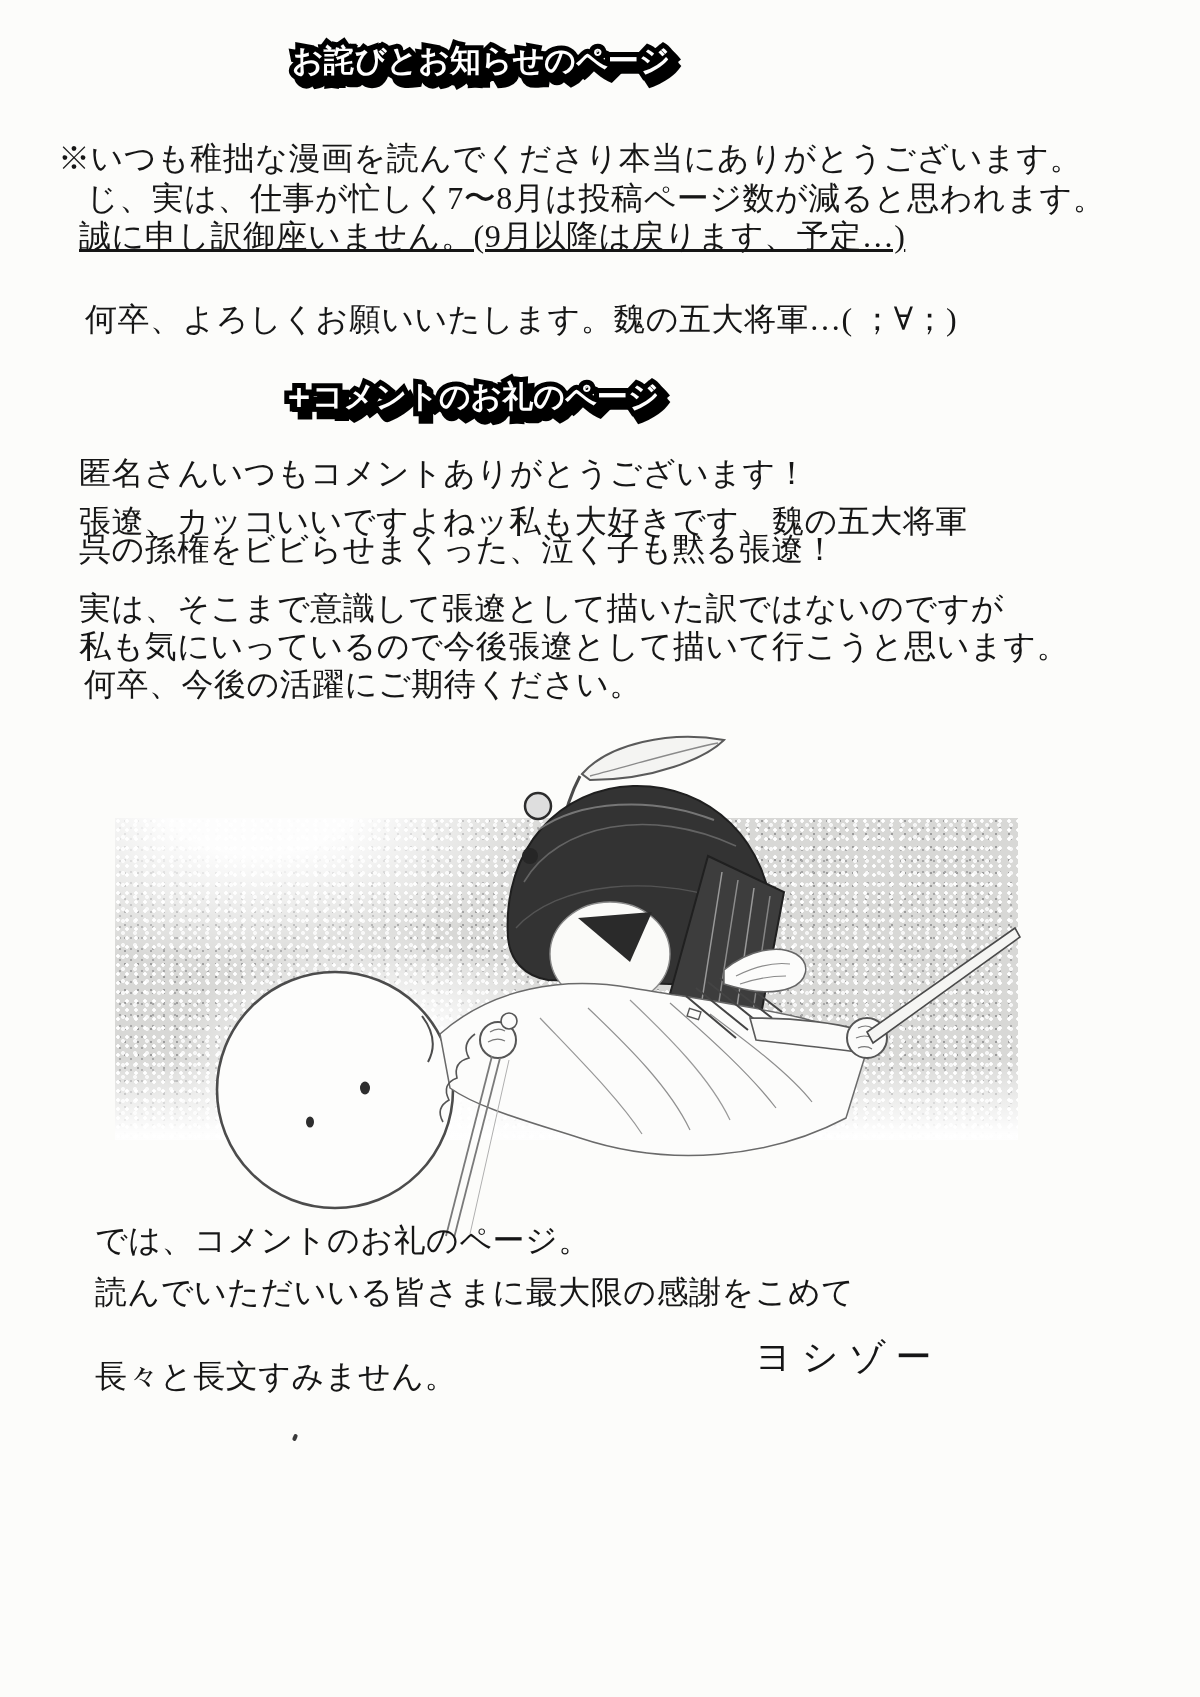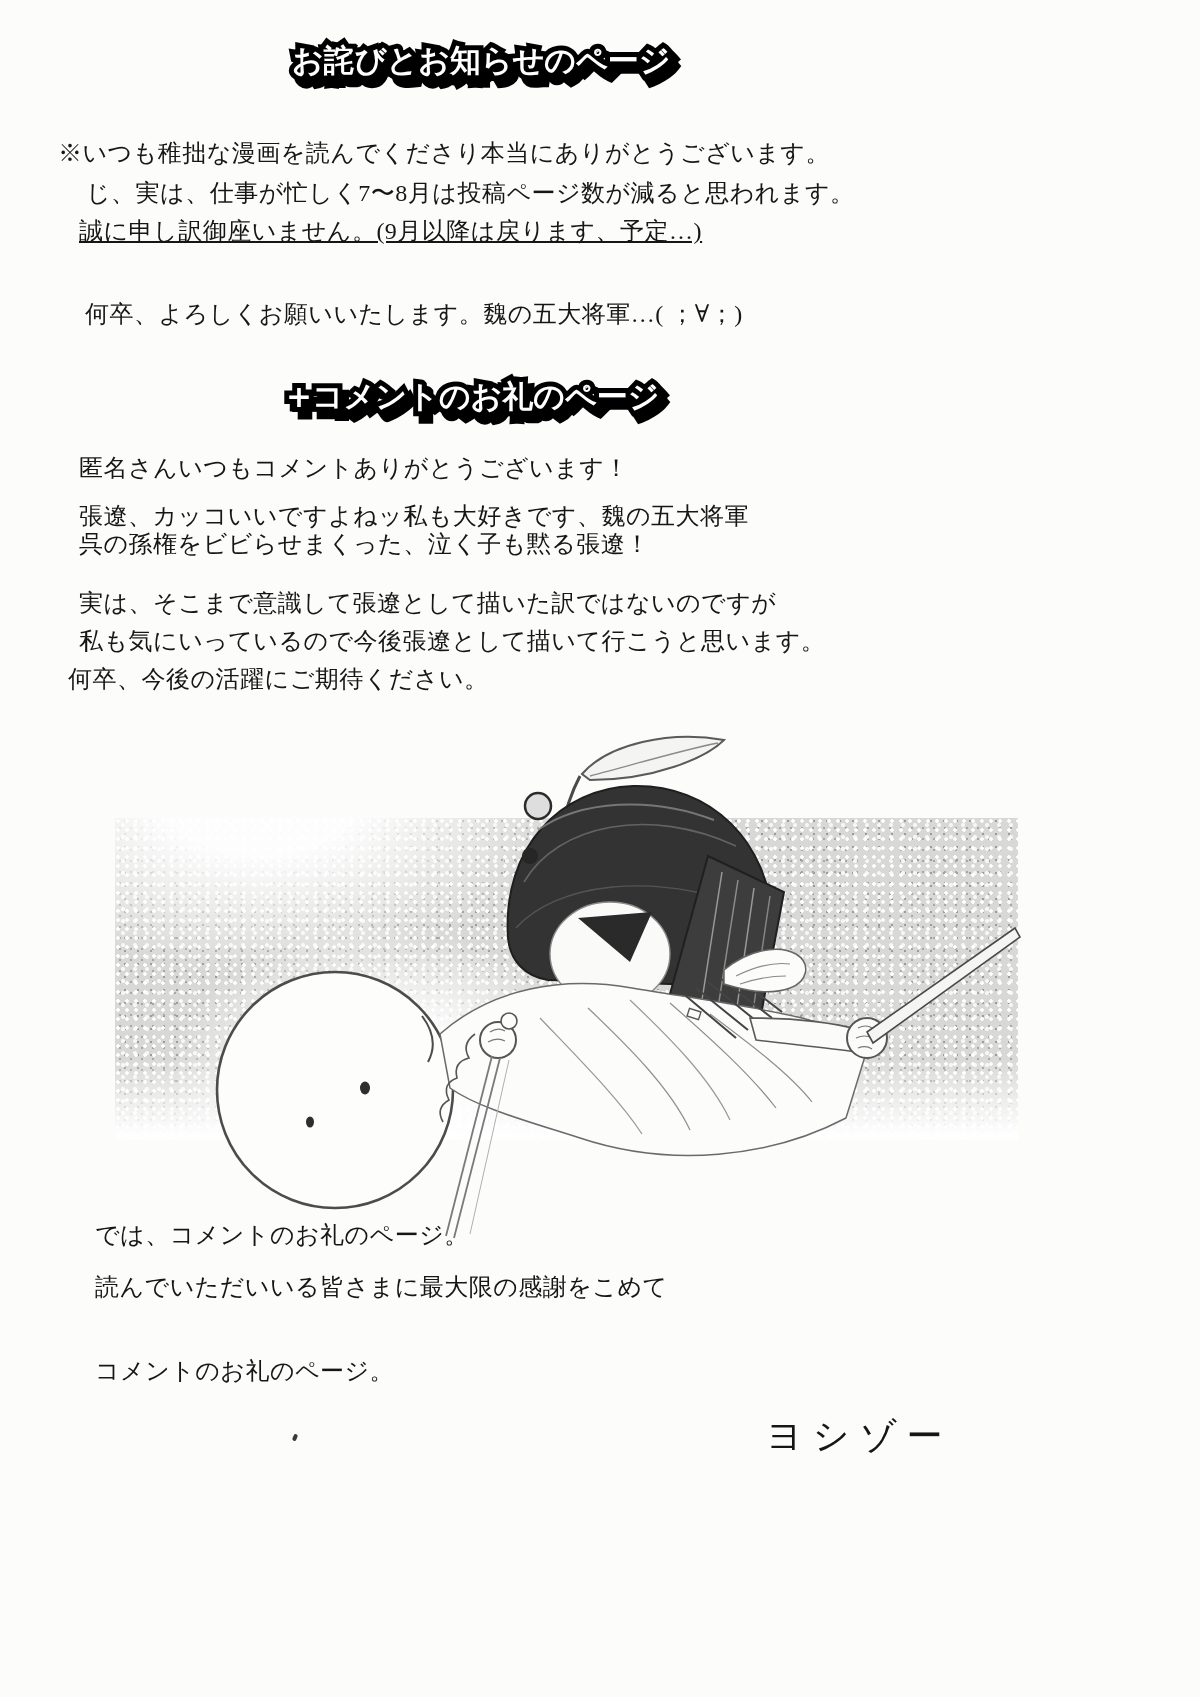--- a/index.html
+++ b/index.html
@@ -3,21 +3,21 @@
 <meta charset="utf-8">
 <style>
   html,body{margin:0;padding:0;}
   body{
     width:1200px;height:1697px;position:relative;overflow:hidden;
     background:#fcfcfa;
     font-family:"Liberation Serif","DejaVu Serif",serif;
     color:#161616;
   }
   .txt{
-    position:absolute;font-size:24px;line-height:1.15;white-space:nowrap;
+    position:absolute;font-size:32px;line-height:1.15;white-space:nowrap;
     letter-spacing:0.5px;
   }
   .bubble{
     position:absolute;font-family:"DejaVu Sans","Liberation Sans",sans-serif;
     font-weight:bold;font-size:31px;letter-spacing:0px;white-space:nowrap;
   }
   .bubble span{display:inline-block;white-space:nowrap;}
   .bubble .sh{position:absolute;left:6px;top:7px;color:#000;-webkit-text-stroke:11px #000;}
   .bubble .ol{position:absolute;left:0;top:0;color:#000;-webkit-text-stroke:10px #000;}
   .bubble .fl{position:relative;color:#fff;}
@@ -59,21 +59,21 @@
   <span class="ol">+コメントのお礼のページ</span>
   <span class="fl">+コメントのお礼のページ</span>
 </div>
 
 <div class="txt" style="left:79px;top:455px;">匿名さんいつもコメントありがとうございます！</div>
 <div class="txt" style="left:79px;top:493px;margin-top:10px;">張遼、カッコいいですよねッ私も大好きです、魏の五大将軍</div>
 <div class="txt" style="left:79px;top:531px;">呉の孫権をビビらせまくった、泣く子も黙る張遼！</div>
 
 <div class="txt" style="left:79px;top:590px;">実は、そこまで意識して張遼として描いた訳ではないのですが</div>
 <div class="txt" style="left:79px;top:628px;">私も気にいっているので今後張遼として描いて行こうと思います。</div>
-<div class="txt" style="left:68px;top:666px;">何卒、今後の活躍にご期待ください。</div>
+<div class="txt" style="left:84px;top:666px;">何卒、今後の活躍にご期待ください。</div>
 
 <div class="artbox"></div>
 
 <svg class="sketch" viewBox="0 0 950 560">
 
   <g>
     <path d="M472,86 C498,56 560,42 614,52 C596,70 544,92 480,92 Z" fill="#f4f4f2" stroke="#5a5a5a" stroke-width="2"></path>
     <path d="M480,88 C526,76 572,62 608,55" fill="none" stroke="#8a8a8a" stroke-width="1.3"></path>
     <path d="M470,88 C452,122 446,162 445,215" fill="none" stroke="#4a4a4a" stroke-width="3"></path>
   </g>
@@ -138,17 +138,17 @@
     <circle cx="399" cy="333" r="8" fill="#fcfcfb" stroke="#555" stroke-width="1.6"></circle>
     <path d="M380,344 q8,-5 15,-1 M378,354 q9,-5 17,-1" fill="none" stroke="#777" stroke-width="1.2"></path>
     <path d="M382,368 L336,548" stroke="#7a7a7a" stroke-width="1.8" fill="none"></path>
     <path d="M390,370 L344,550" stroke="#7a7a7a" stroke-width="1.8" fill="none"></path>
     <path d="M399,372 L360,546" stroke="#b0b0b0" stroke-width="1" fill="none"></path>
   </g>
 </svg>
 
 <div class="txt" style="left:95px;top:1222px;">では、コメントのお礼のページ。</div>
 <div class="txt" style="left:95px;top:1274px;">読んでいただいいる皆さまに最大限の感謝をこめて</div>
-<div class="txt" style="left:95px;top:1358px;">コメントのお礼のページ。</div>
+<div class="txt" style="left:95px;top:1358px;">長々と長文すみません。</div>
 
-<div class="sig" style="left:755px;top:1412px;margin-left:11px;">ヨシゾー</div>
+<div class="sig" style="left:755px;top:1333px;">ヨシゾー</div>
 
 <div class="speck"></div>
 
 </body></html>

